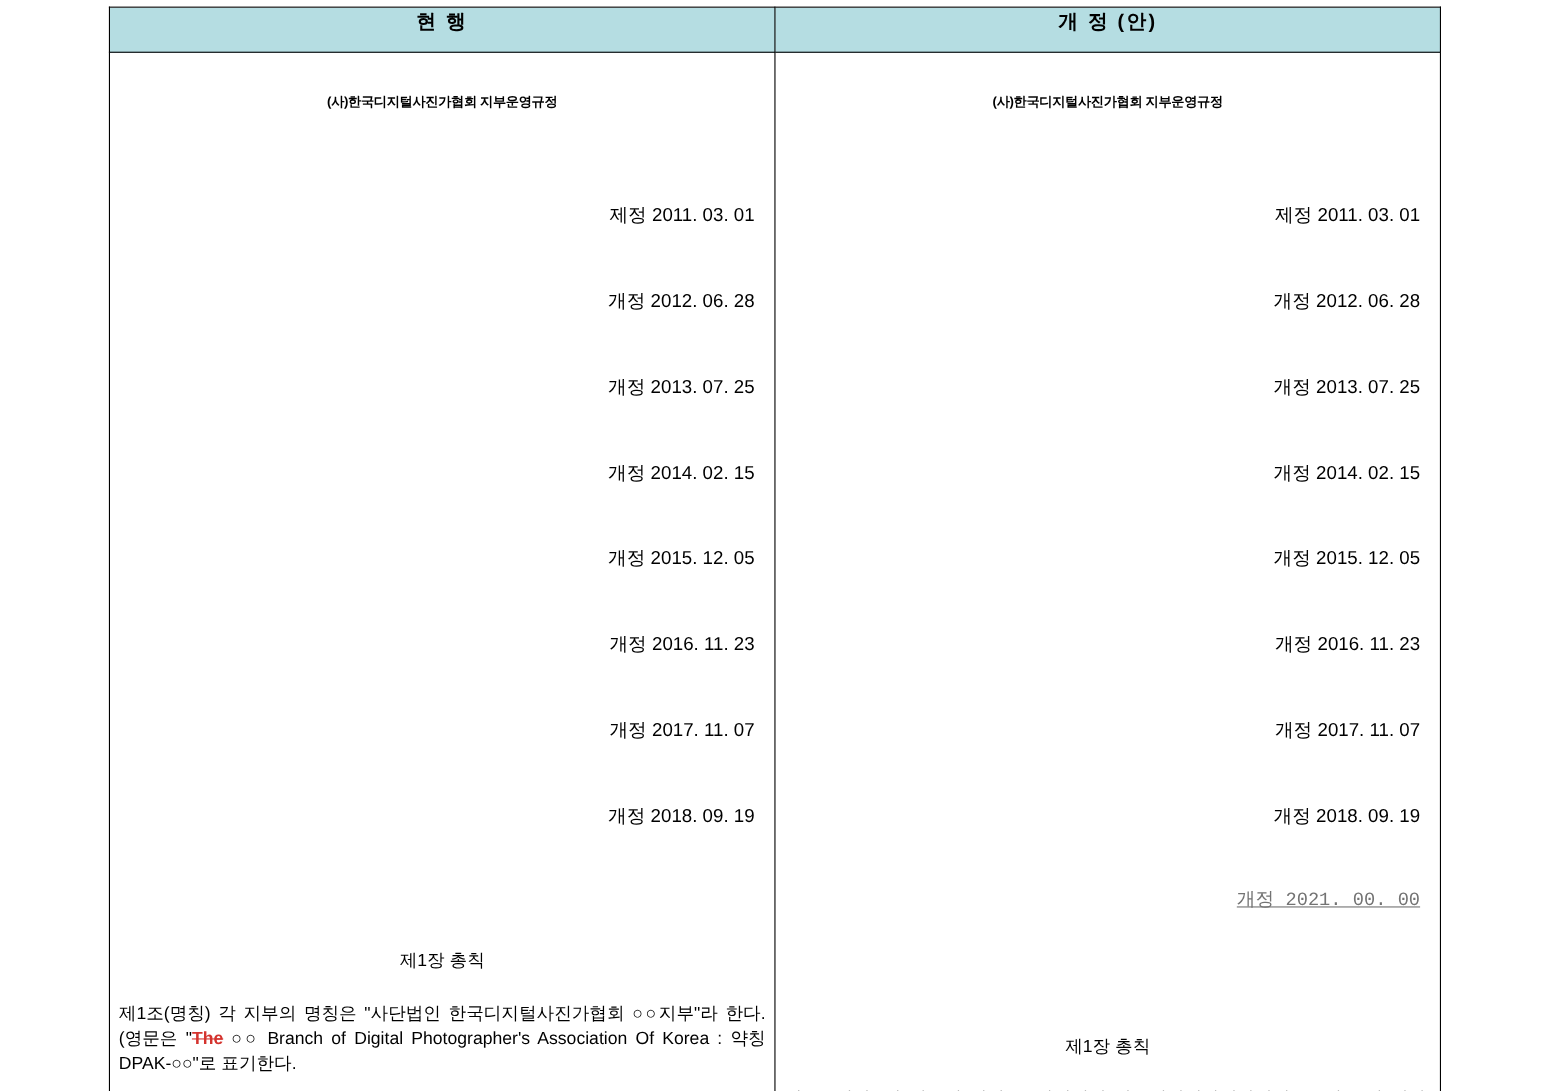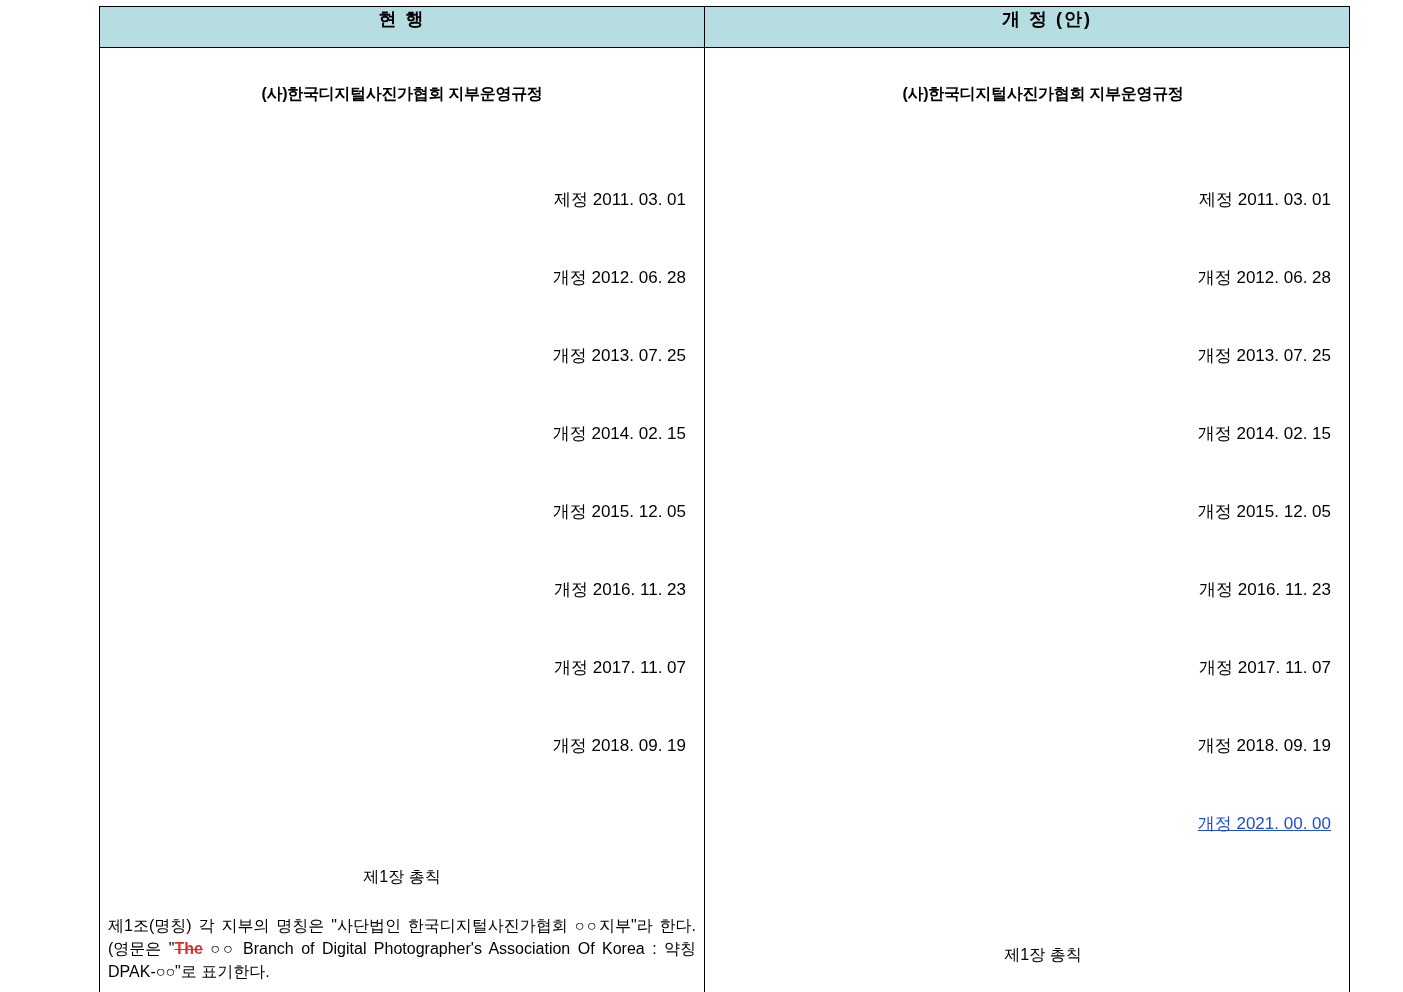--- a/index.html
+++ b/index.html
@@ -39,41 +39,42 @@
     letter-spacing: 2px;
     text-align: center;
     vertical-align: middle;
     padding: 0;
   }
   tbody td {
     padding: 14px 8px 10px 8px;
     height: 900px;
   }
   .col-left { width: 604px; }
-  .col-right { width: 604px; padding-left: 40px; }
+  .col-right { width: 604px; }
 
   .doc-title {
     text-align: center;
-    font-size: 16px;
+    font-size: 12px;
     font-weight: bold;
     margin: 22px 0 0 0;
     letter-spacing: -0.3px;
   }
   .dates {
     margin-top: 30px;
     text-align: right;
     font-size: 17px;
     line-height: 26px;
     padding-right: 10px;
     white-space: pre;
   }
   .dates .line { display: block; text-align: right; }
   .dates .line.added {
-    color: #1d4ed8;
+    color: #737373;
     text-decoration: underline;
+    font-family: Liberation Mono, monospace;
   }
   .chapter {
     text-align: center;
     font-size: 16px;
     margin-top: 56px;
     margin-bottom: 0;
   }
   .para {
     font-size: 16px;
     line-height: 23px;

